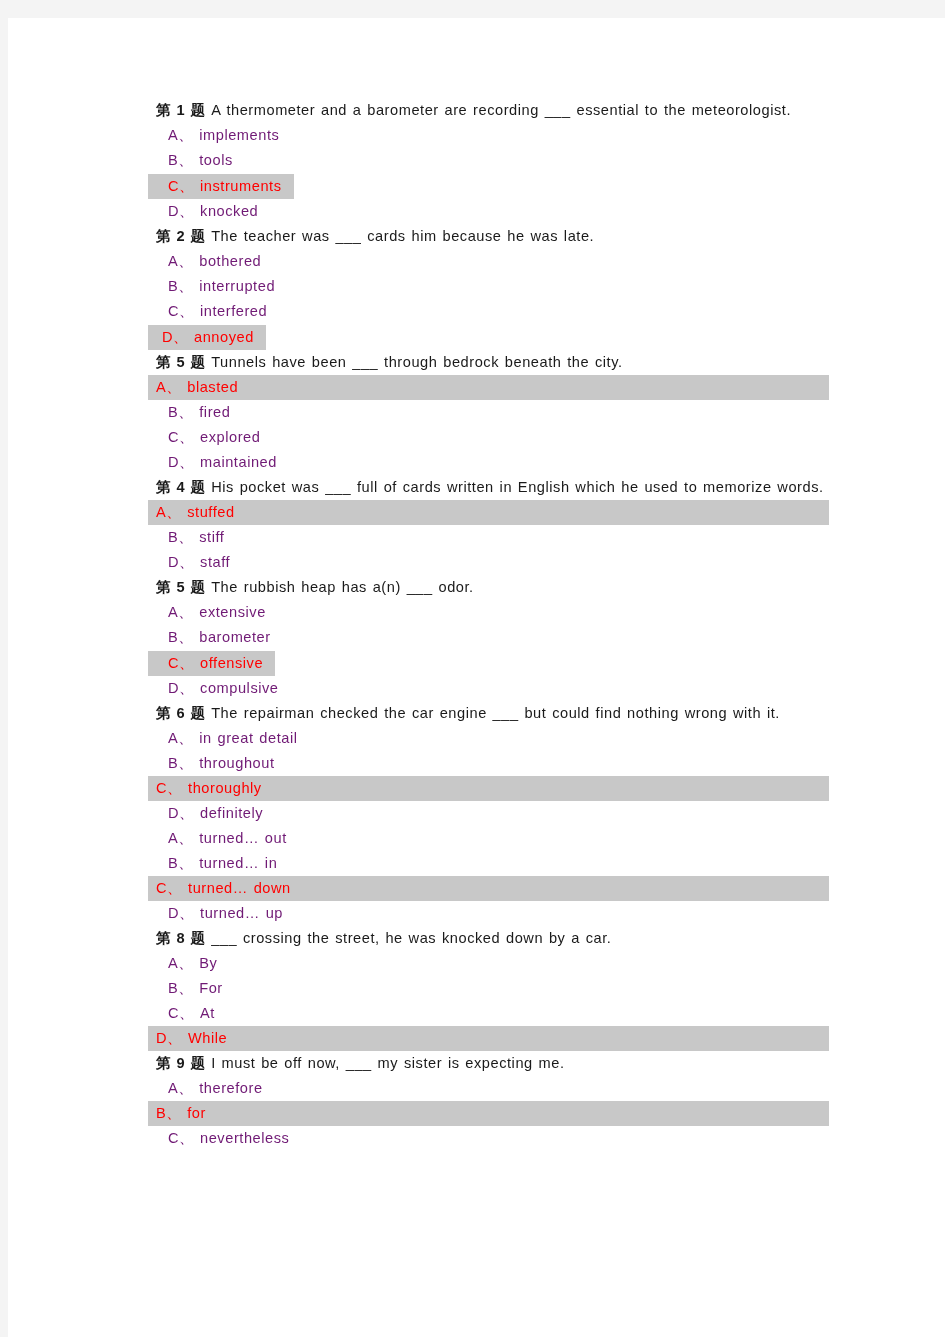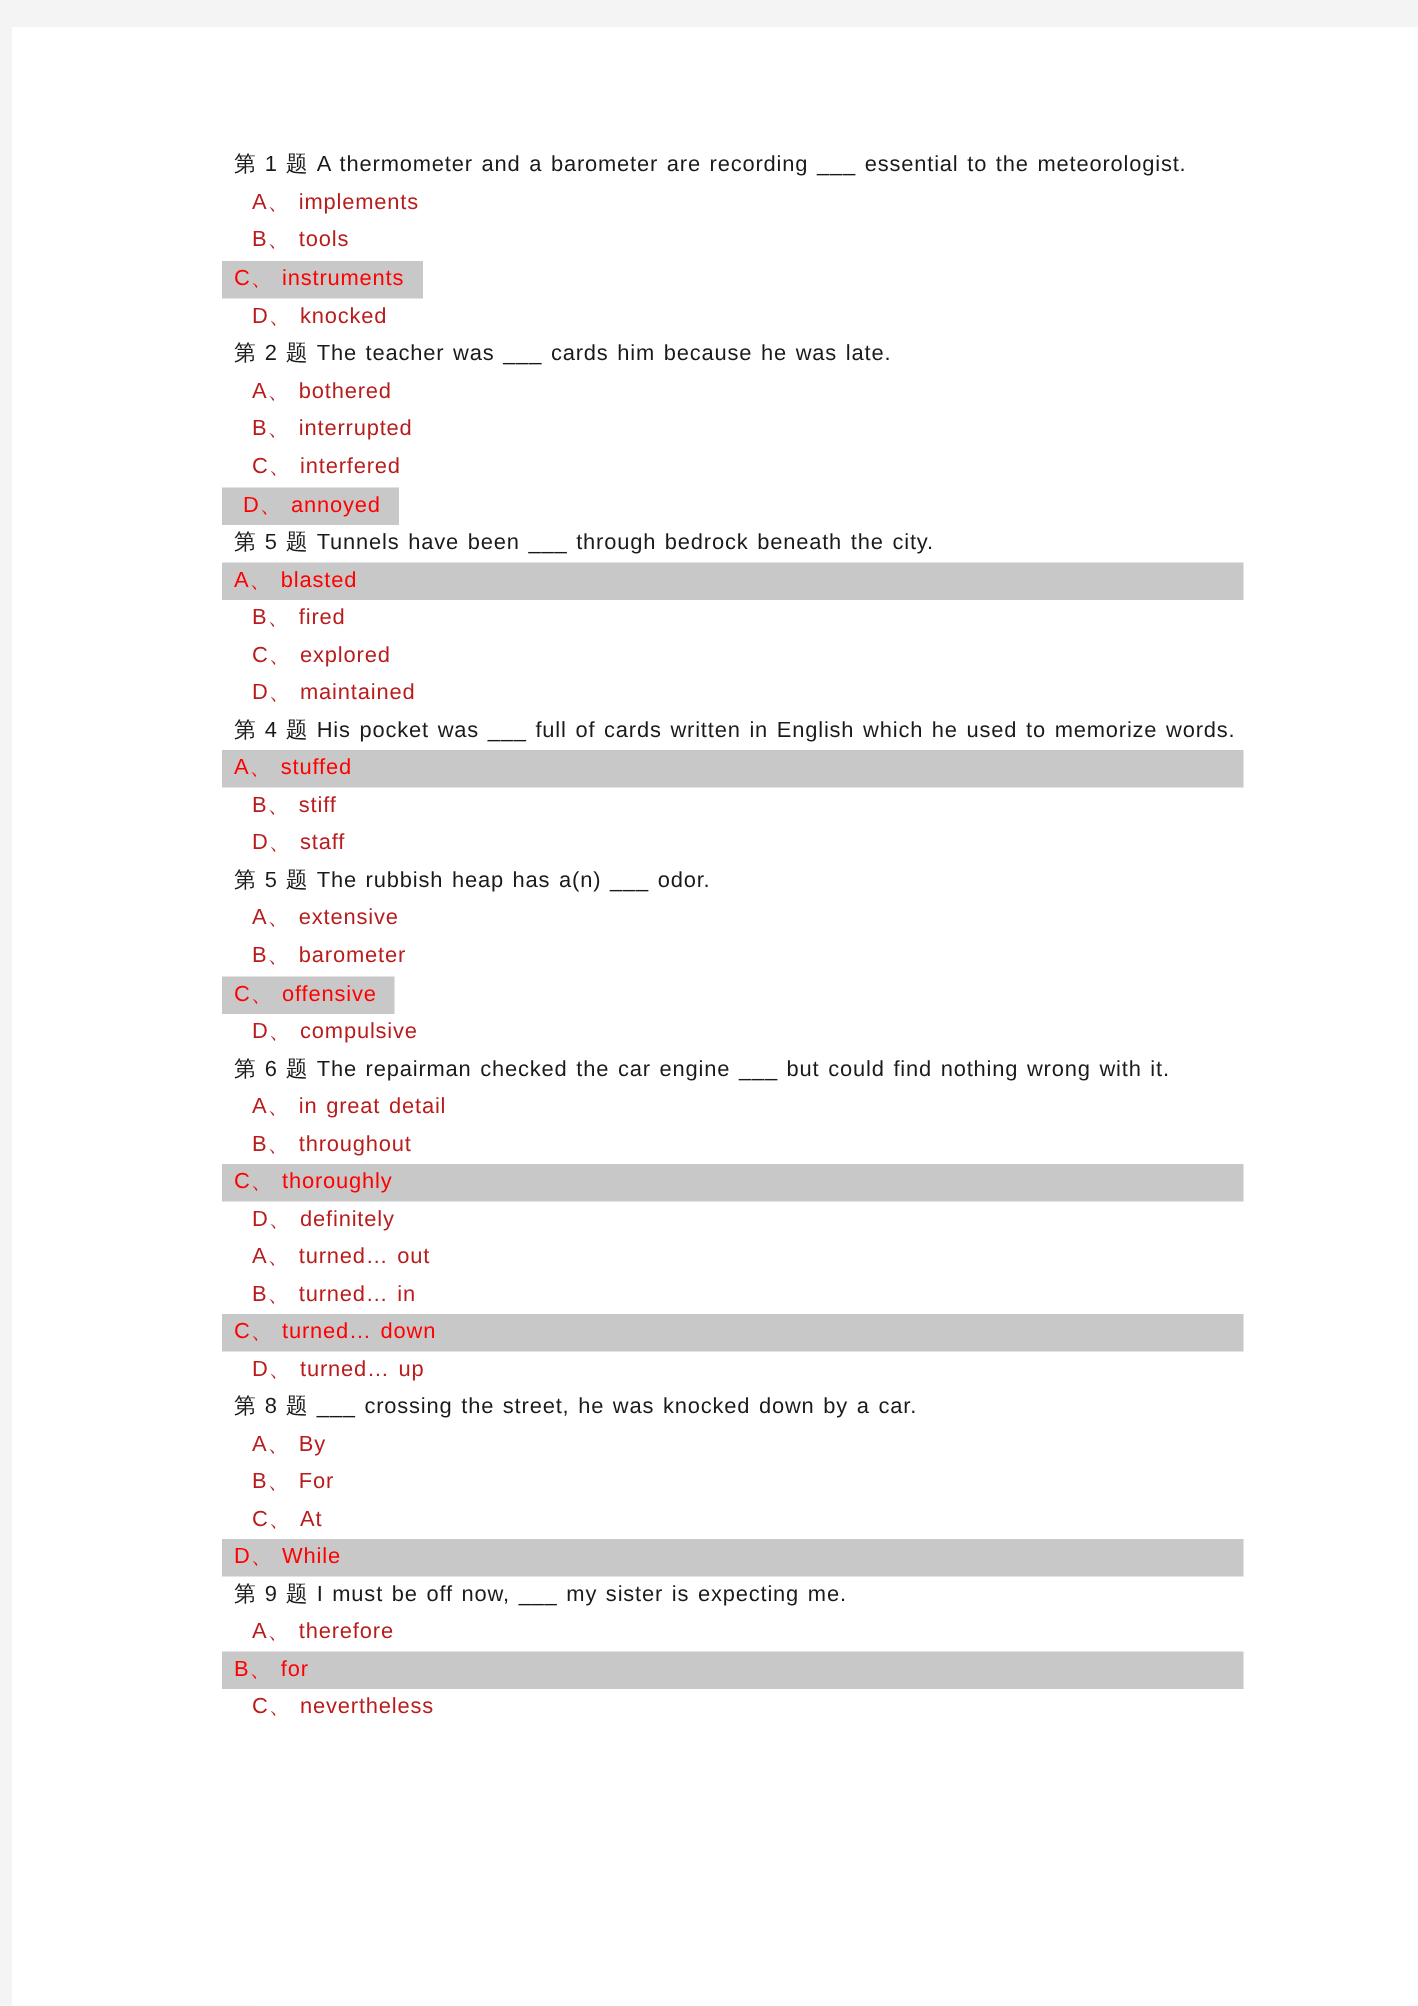--- a/index.html
+++ b/index.html
@@ -37,46 +37,47 @@
     font-size: 14.6px;
     line-height: 25px;
     color: #1a1a1a;
     padding-left: 8px;
     white-space: nowrap;
     letter-spacing: 0.55px;
     word-spacing: 1.2px;
   }
   .q-num {
     letter-spacing: 0.3px;
+    font-weight: bold;
   }
   .opt {
     font-size: 14.6px;
     line-height: 25px;
-    color: #b91c1c;
+    color: #701a75;
     padding-left: 20px;
     white-space: nowrap;
     letter-spacing: 0.55px;
     word-spacing: 1.2px;
   }
   
   .opt.hl {
     color: #ff0000;
   }
   .opt.hl.full {
     background: #c8c8c8;
     padding-left: 8px;
     margin-left: 0;
     width: 673px;
   }
   .opt.hl.full.indent {
   }
   .opt.hl.fit {
     background: #c8c8c8;
     display: inline-block;
-    padding-left: 8px;
+    padding-left: 20px;
     padding-right: 12px;
     width: auto;
   }
   .opt.hl.fit.indent {
     padding-left: 14px;
   }
   .opt-wrap {
     line-height: 25px;
   }
 </style>

